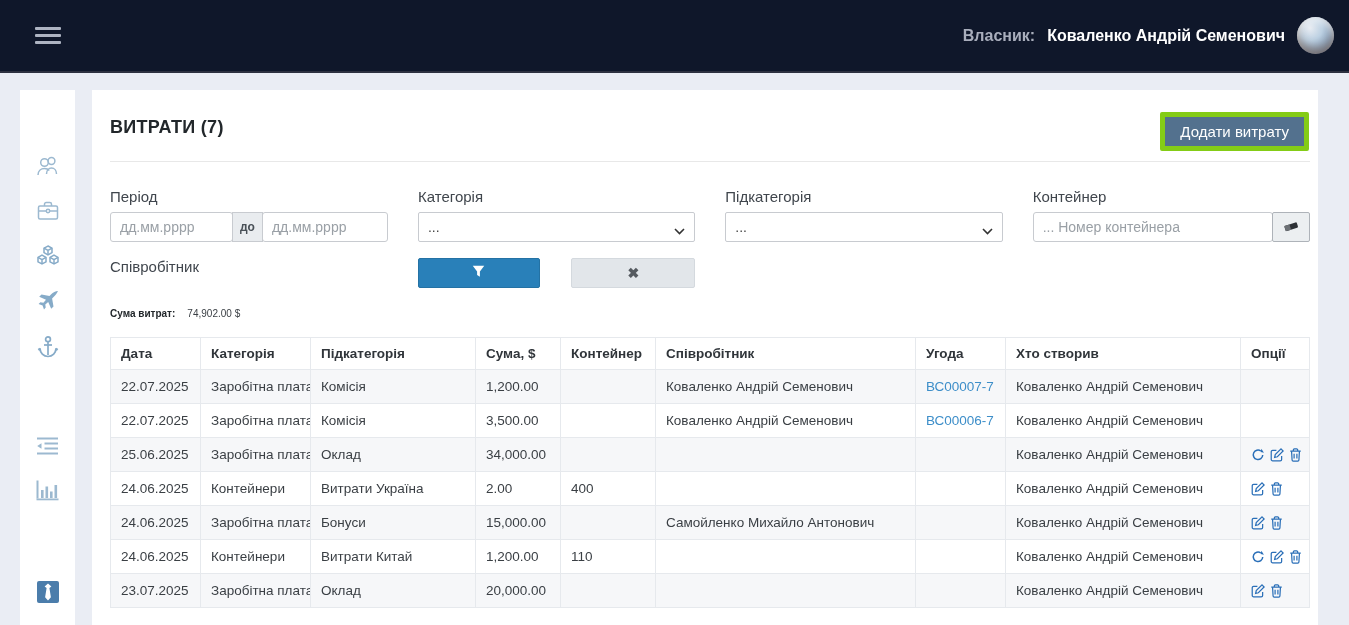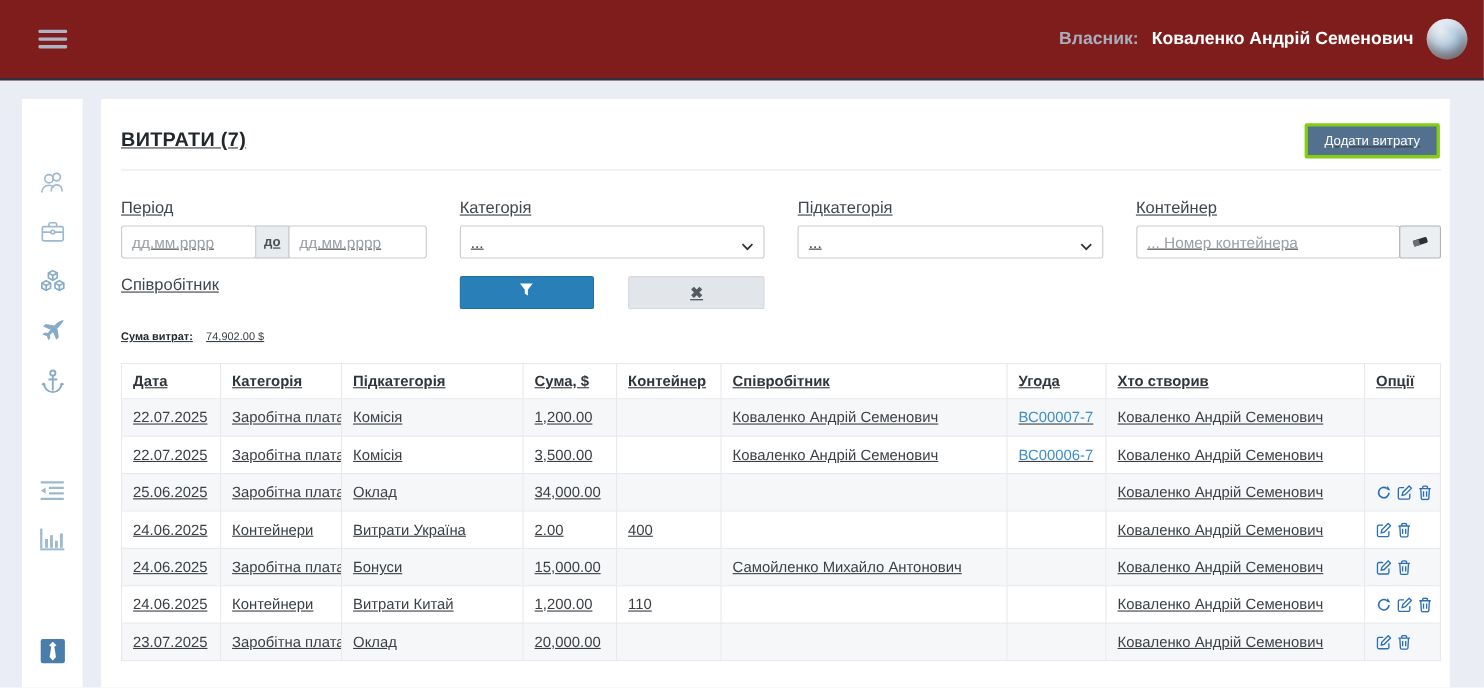--- a/index.html
+++ b/index.html
@@ -5,54 +5,54 @@
   * { box-sizing: border-box; }
   html,body { margin:0; padding:0; }
   body {
     width:1349px; height:625px; overflow:hidden;
     background:#eaedf4;
     font-family:"Liberation Sans", sans-serif;
     color:#3a3f44;
   }
   
   .topbar {
-    height:73px; background:#7f1d1d; border-bottom:2px solid #2d3140;
+    height:73px; background:#0f172a; border-bottom:2px solid #2d3140;
     display:flex; align-items:center; padding:0 15px 0 35px;
   }
   .hamburger { width:26px; cursor:pointer; }
   .hamburger div { height:3px; background:#aeb4c2; margin:4px 0; border-radius:1px; }
   .topbar-right { margin-left:auto; display:flex; align-items:center; gap:12px; }
   .owner-label { color:#a9aebc; font-size:16px; font-weight:700; }
   .owner-name  { color:#ffffff; font-size:16px; font-weight:700; }
   .avatar {
     width:37px; height:37px; border-radius:50%; cursor:pointer;
     background: radial-gradient(circle at 35% 30%, #e8ecf2 0%, #bcd0e2 35%, #7e97b4 70%, #54637f 100%);
     box-shadow: inset 0 -6px 8px rgba(120,80,50,.45), inset 0 5px 6px rgba(255,255,255,.6);
   }
   
-  .wrapper { display:flex; margin-top:17px; height:535px;text-decoration:underline; }
+  .wrapper { display:flex; margin-top:17px; height:535px; }
   .sidebar {
     width:55px; margin-left:20px; background:#fff; flex:none;
     display:flex; flex-direction:column; align-items:center; padding-top:64px;
   }
   .side-item { width:30px; height:26px; display:flex; align-items:center; justify-content:center; cursor:pointer; margin-bottom:21px; }
   .side-item svg { display:block; }
   .gap-lg { margin-top:54px; }
   .gap-xl { margin-top:56px; }
   .card {
     flex:1; background:#fff; margin-left:17px; margin-right:39px;
     padding:22px 8px 0 18px;
   }
   
   .card-head { display:flex; align-items:flex-start; justify-content:space-between;
                border-bottom:1px solid #e8e8e8; padding-bottom:10px; }
   .page-title { font-size:18px; font-weight:800; color:#22272b; letter-spacing:.3px; margin-top:5px; }
   .btn-add {
-    background:#53718e; color:#fff; border:3px solid #84cc16; border-radius:2px;
-    font-size:12px; font-family:inherit; padding:6px 15px; cursor:pointer; margin-right:1px;
+    background:#53718e; color:#fff; border:5px solid #84cc16; border-radius:2px;
+    font-size:15px; font-family:inherit; padding:6px 15px; cursor:pointer; margin-right:1px;
   }
   
   .filters { margin-top:26px; display:grid; grid-template-columns:repeat(4,1fr); column-gap:30px; row-gap:14px; }
   .f-label { font-size:15px; color:#40464d; margin-bottom:7px; }
   .group { display:flex; }
   .inp {
     height:30px; border:1px solid #c8cbd0; border-radius:3px; background:#fff;
     font-size:14px; font-family:inherit; color:#444; padding:0 9px; width:100%; outline:none;
   }
   .inp::placeholder { color:#9aa0a6; }

